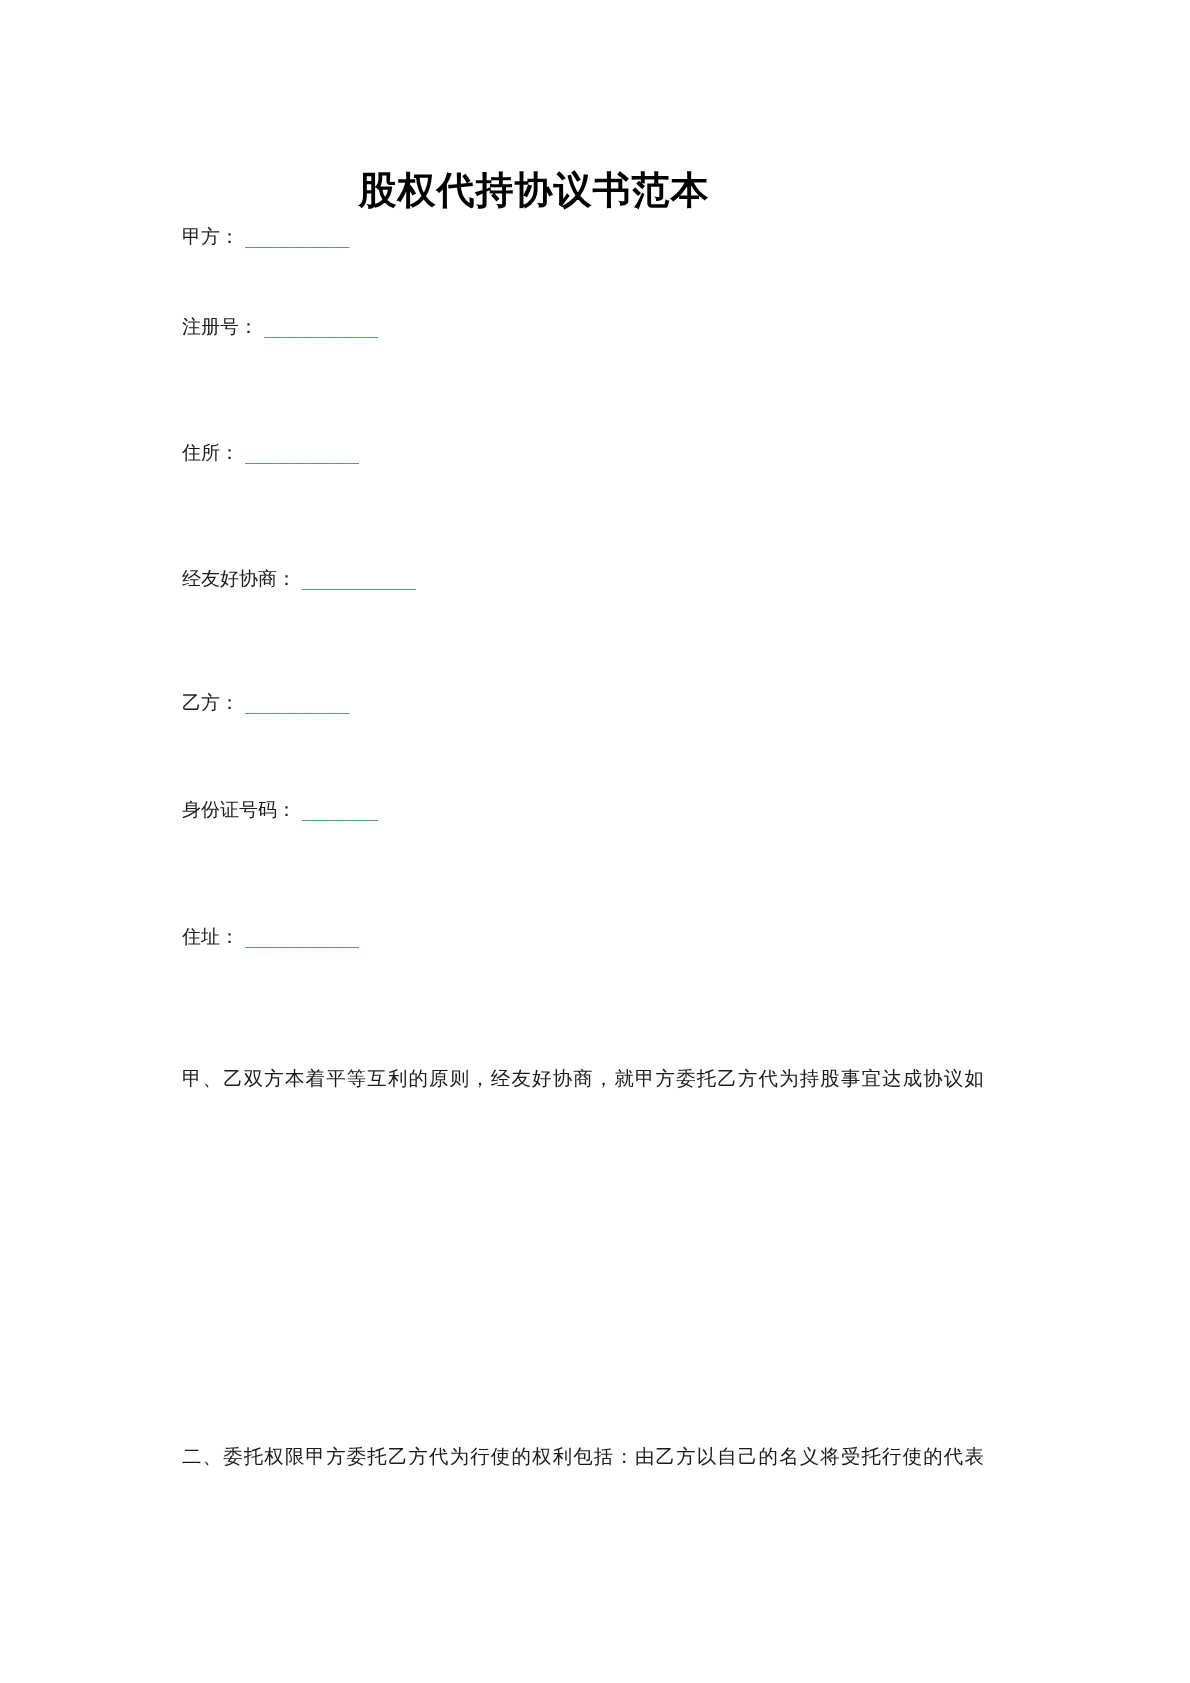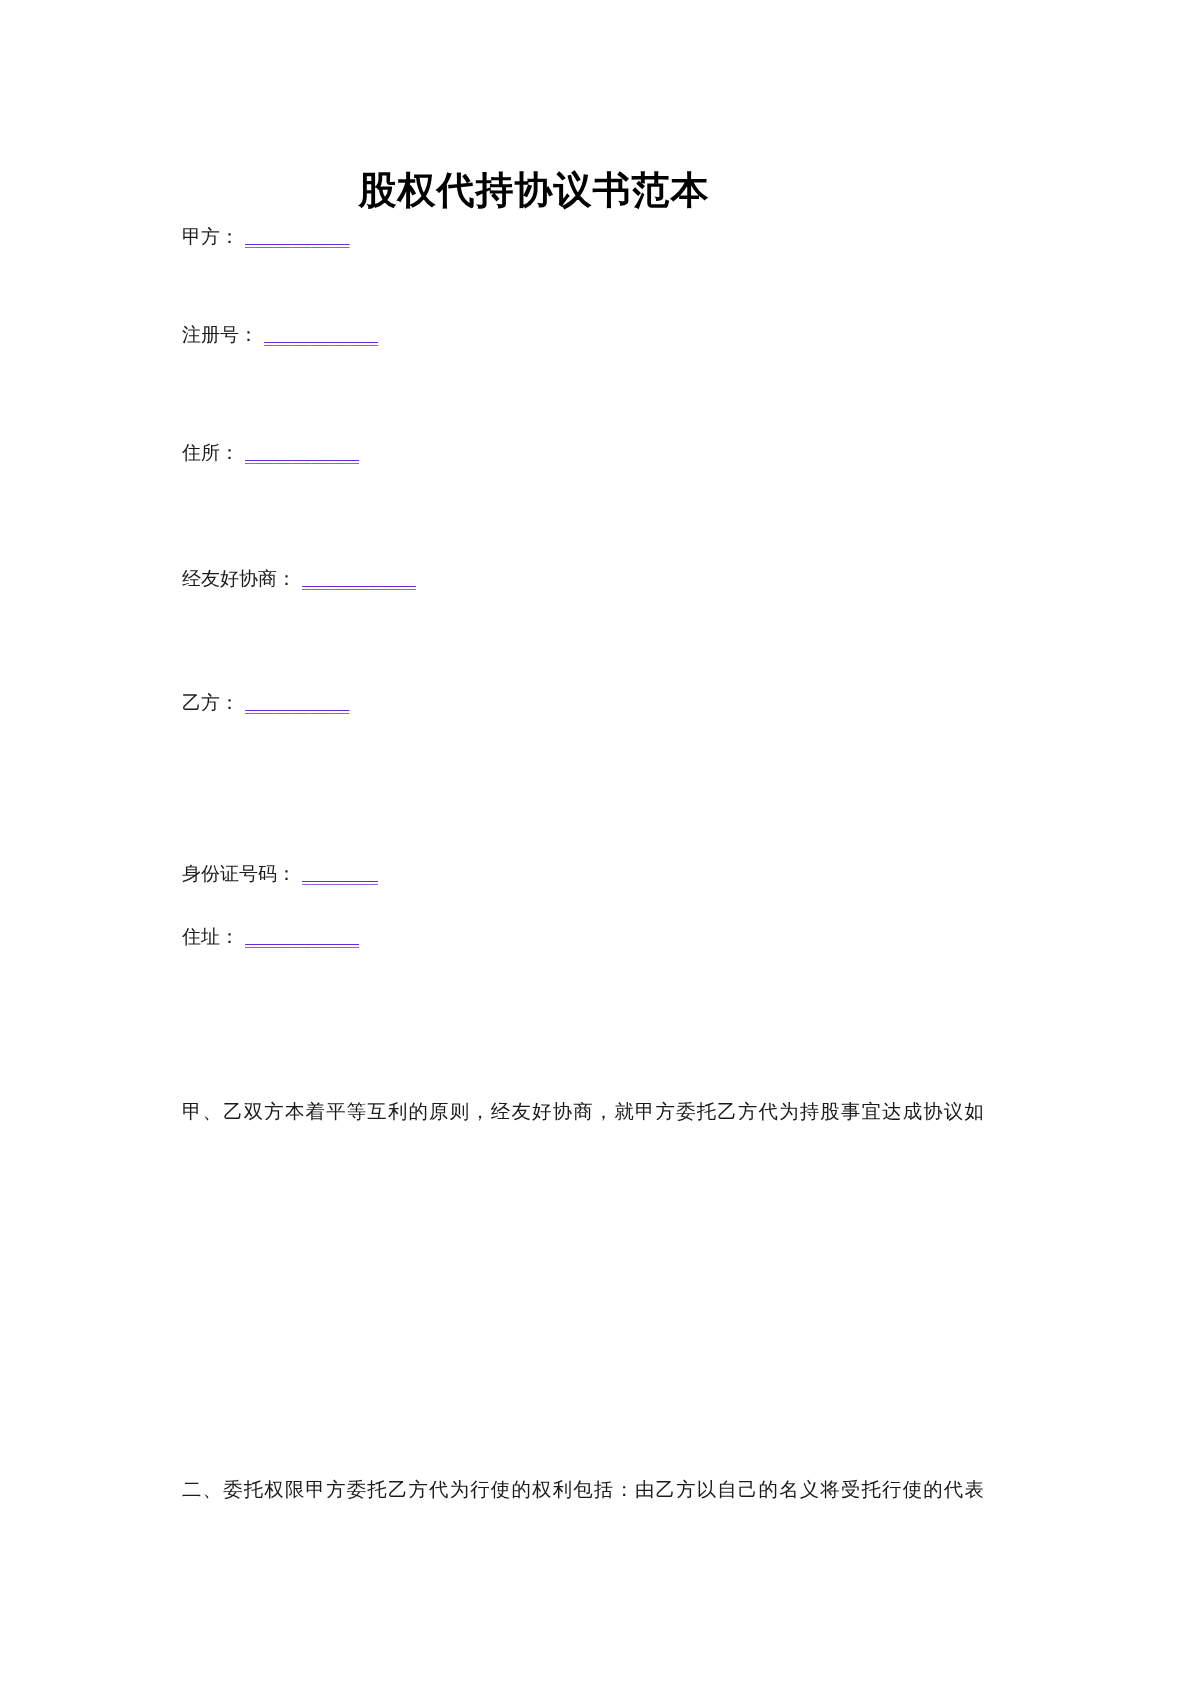--- a/index.html
+++ b/index.html
@@ -37,58 +37,56 @@
   }
   .field {
     position: absolute;
     left: 182px;
     font-size: 19px;
     line-height: 24px;
     white-space: pre;
     color: #1a1a1a;
   }
   .field .blank {
-    color: #6d28d9;
-    text-decoration: underline;
+    color: #15803d;
   }
   .para {
     position: absolute;
     left: 182px;
     width: 830px;
     font-size: 19.4px;
     line-height: 34px;
     letter-spacing: 1.2px;
     text-align: justify;
     color: #1a1a1a;
   }
   .para .line {
     display: block;
     white-space: pre;
     height: 34px;
-    margin-top: 33px;
   }
 </style>
 </head>
 <body>
 
 <div class="page">
 
   <div class="title">股权代持协议书范本</div>
 
   <div class="field" style="top:224px"><span>甲方：</span> <span class="blank">___________</span></div>
 
-  <div class="field" style="top:322px"><span>注册号：</span> <span class="blank">____________</span></div>
+  <div class="field" style="top:314px"><span>注册号：</span> <span class="blank">____________</span></div>
 
   <div class="field" style="top:440px"><span>住所：</span> <span class="blank">____________</span></div>
 
   <div class="field" style="top:566px"><span>经友好协商：</span> <span class="blank">____________</span></div>
 
   <div class="field" style="top:690px"><span>乙方：</span> <span class="blank">___________</span></div>
 
-  <div class="field" style="top:861px"><span>身份证号码：</span> <span class="blank">________</span></div>
+  <div class="field" style="top:797px"><span>身份证号码：</span> <span class="blank">________</span></div>
 
   <div class="field" style="top:924px"><span>住址：</span> <span class="blank">____________</span></div>
 
   <div class="para" style="top:1062px">
     <span class="line">甲、乙双方本着平等互利的原则，经友好协商，就甲方委托乙方代为持股事宜达成协议如</span>
   </div>
 
 
   <div class="para" style="top:1440px">
     <span class="line">二、委托权限甲方委托乙方代为行使的权利包括：由乙方以自己的名义将受托行使的代表</span>

